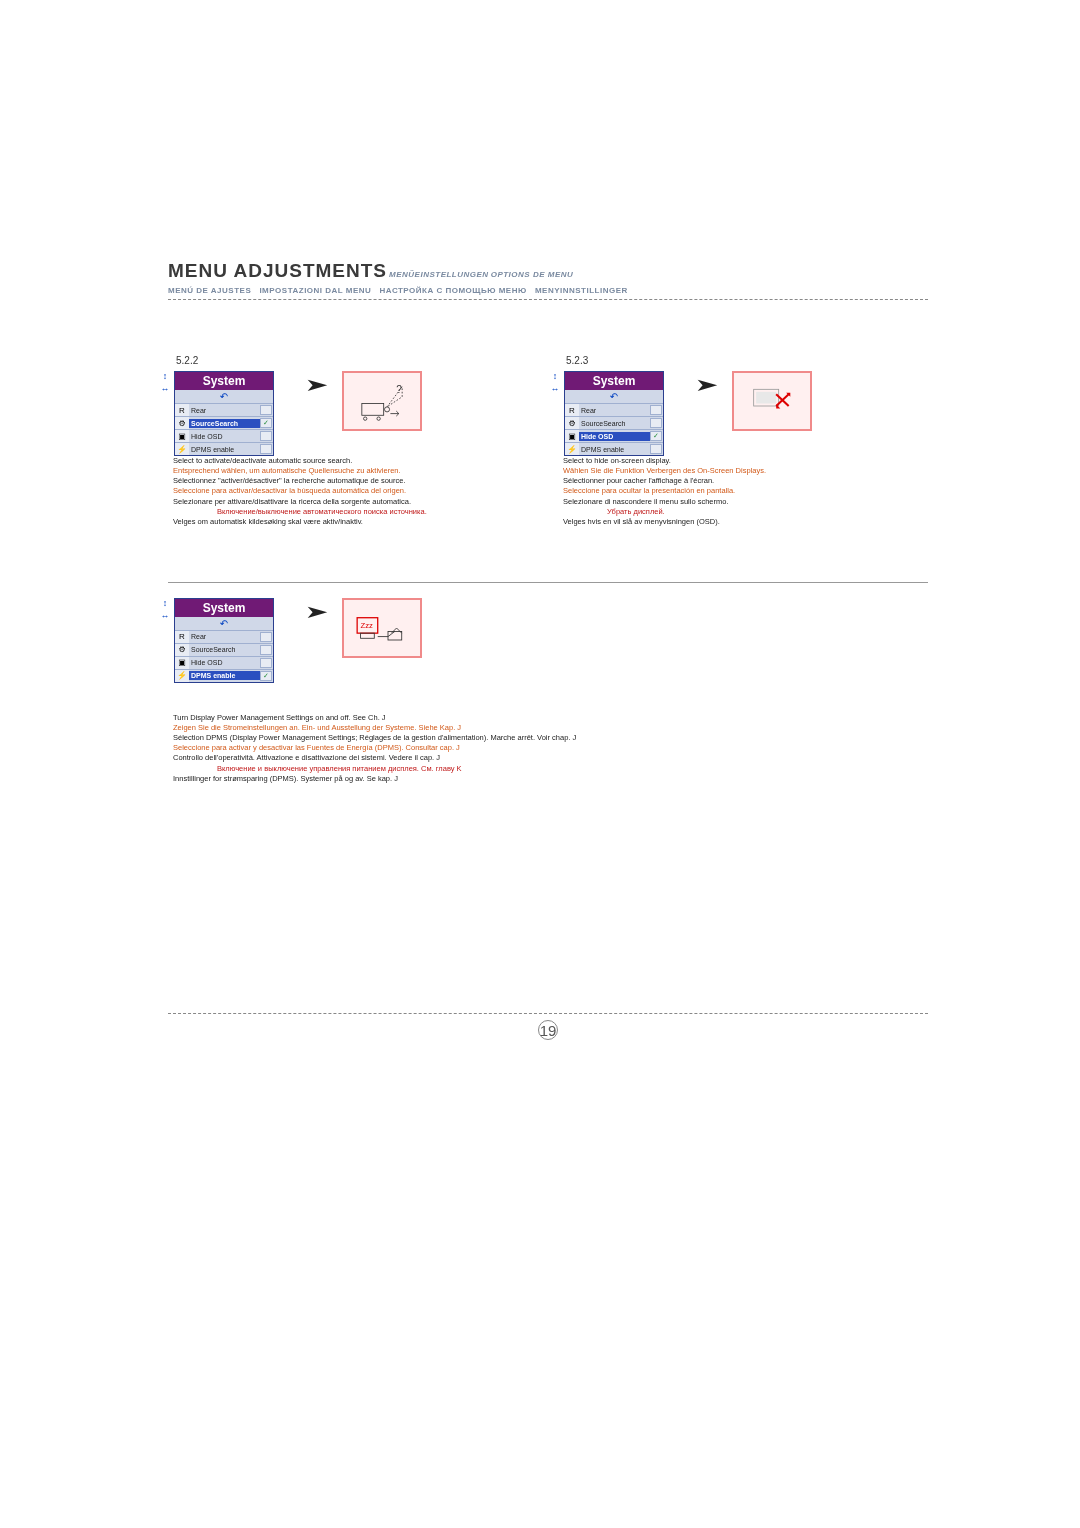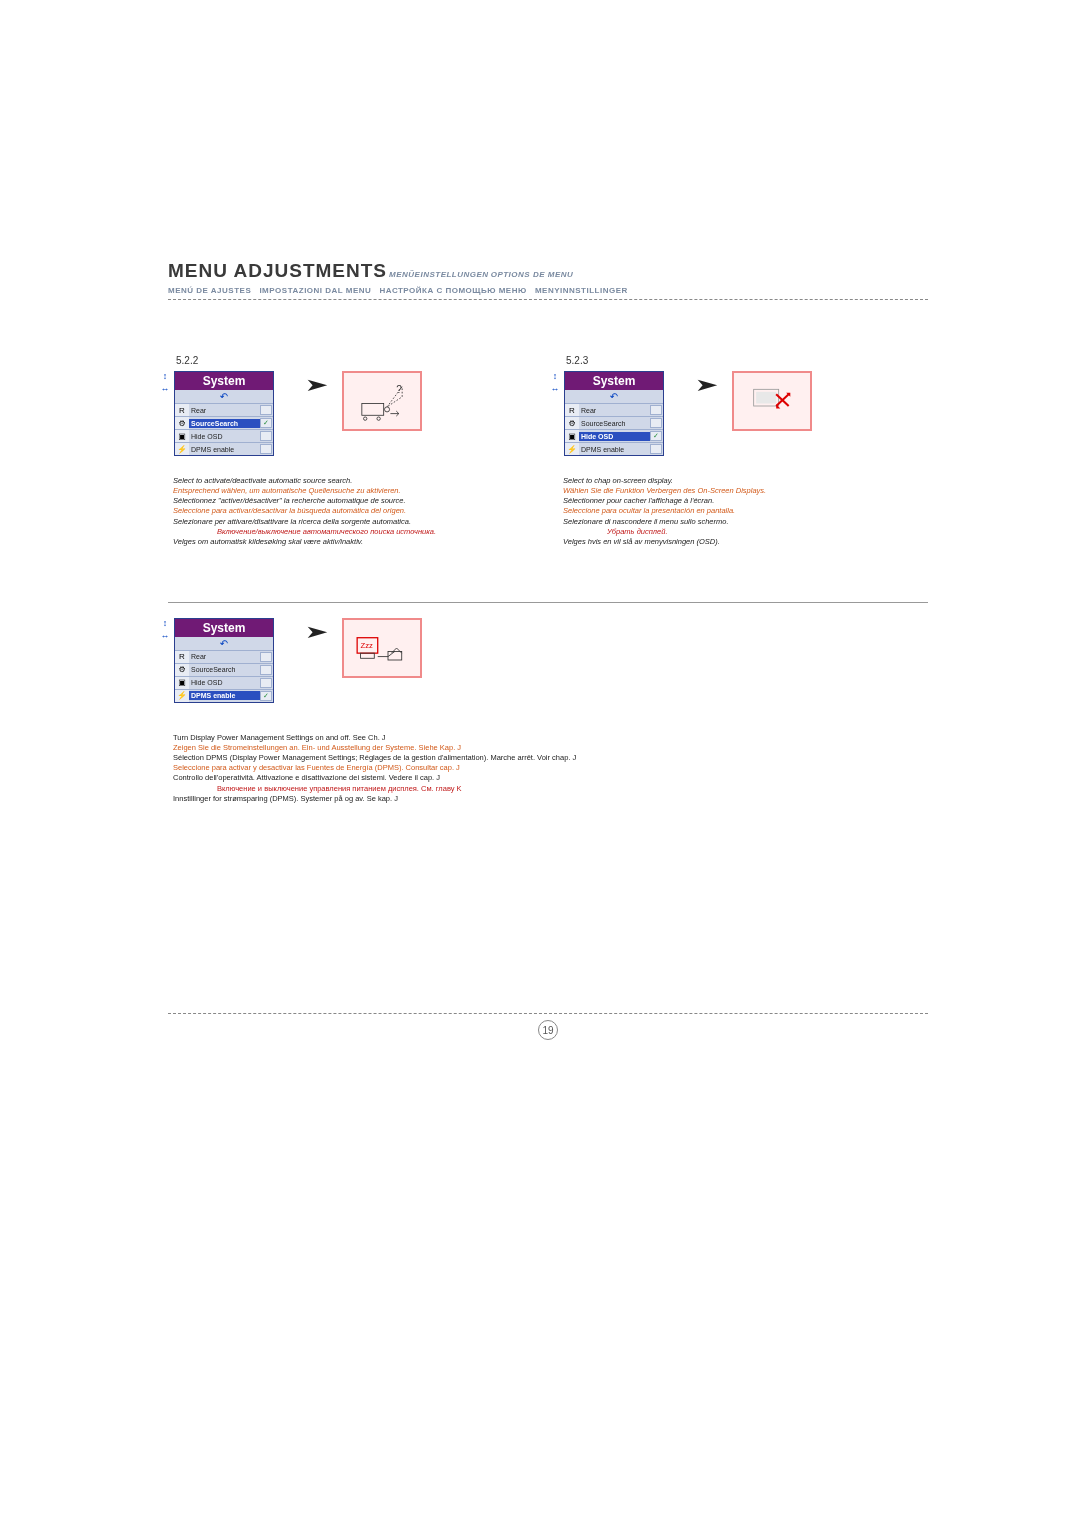--- a/index.html
+++ b/index.html
@@ -158,25 +158,23 @@
       width: 80px;
       height: 60px;
       border: 2px solid #f08a8a;
       background: #fff0f0;
       display: flex;
       align-items: center;
       justify-content: center;
       position: relative;
     }
     .desc-block {
-      margin-top: 20px;
       margin-left: 5px;
       font-size: 7.5px;
       line-height: 1.35;
-      font-style: italic;
     }
     .desc-line { display: block; }
     .c-black { color: #222; }
     .c-orange { color: #d25a1a; }
     .c-red { color: #c01818; padding-left: 44px; }
     .section524 {
       margin-top: 55px;
     }
     .desc524 {
       margin-top: 30px;
@@ -202,21 +200,21 @@
       width: 760px;
     }
     .page-num {
       width: 20px;
       height: 20px;
       border: 1px solid #888;
       border-radius: 50%;
       display: flex;
       align-items: center;
       justify-content: center;
-      font-size: 10px;
+      font-size: 15px;
       color: #555;
       margin: 6px auto 0;
     }
     
     .proj-svg { width: 52px; height: 42px; }
     .redx-svg { width: 50px; height: 36px; }
     .sleep-svg { width: 60px; height: 36px; }
   </style>
 </head>
 <body>
@@ -333,21 +331,21 @@
             <rect x="8" y="6" width="30" height="20" fill="none" stroke="#999"></rect>
             <rect x="11" y="9" width="24" height="14" fill="#e8e8e8"></rect>
             <line x1="35" y1="12" x2="50" y2="26" stroke="#d00" stroke-width="2.5"></line>
             <line x1="50" y1="12" x2="35" y2="26" stroke="#d00" stroke-width="2.5"></line>
             <polygon points="47,10 52,10 52,15" fill="#d00"></polygon>
             <polygon points="35,24 35,29 40,29" fill="#d00"></polygon>
           </svg>
         </div>
       </div>
       <div class="desc-block" id="desc523">
-          <span class="desc-line c-black">Select to chap on-screen display.</span>
+          <span class="desc-line c-black">Select to hide on-screen display.</span>
           <span class="desc-line c-orange">Wählen Sie die Funktion Verbergen des On-Screen Displays.</span>
           <span class="desc-line c-black">Sélectionner pour cacher l'affichage à l'écran.</span>
           <span class="desc-line c-orange">Seleccione para ocultar la presentación en pantalla.</span>
           <span class="desc-line c-black">Selezionare di nascondere il menu sullo schermo.</span>
           <span class="desc-line c-red">Убрать дисплей.</span>
           <span class="desc-line c-black">Velges hvis en vil slå av menyvisningen (OSD).</span>
         </div>
     </div>
   </div>
 

